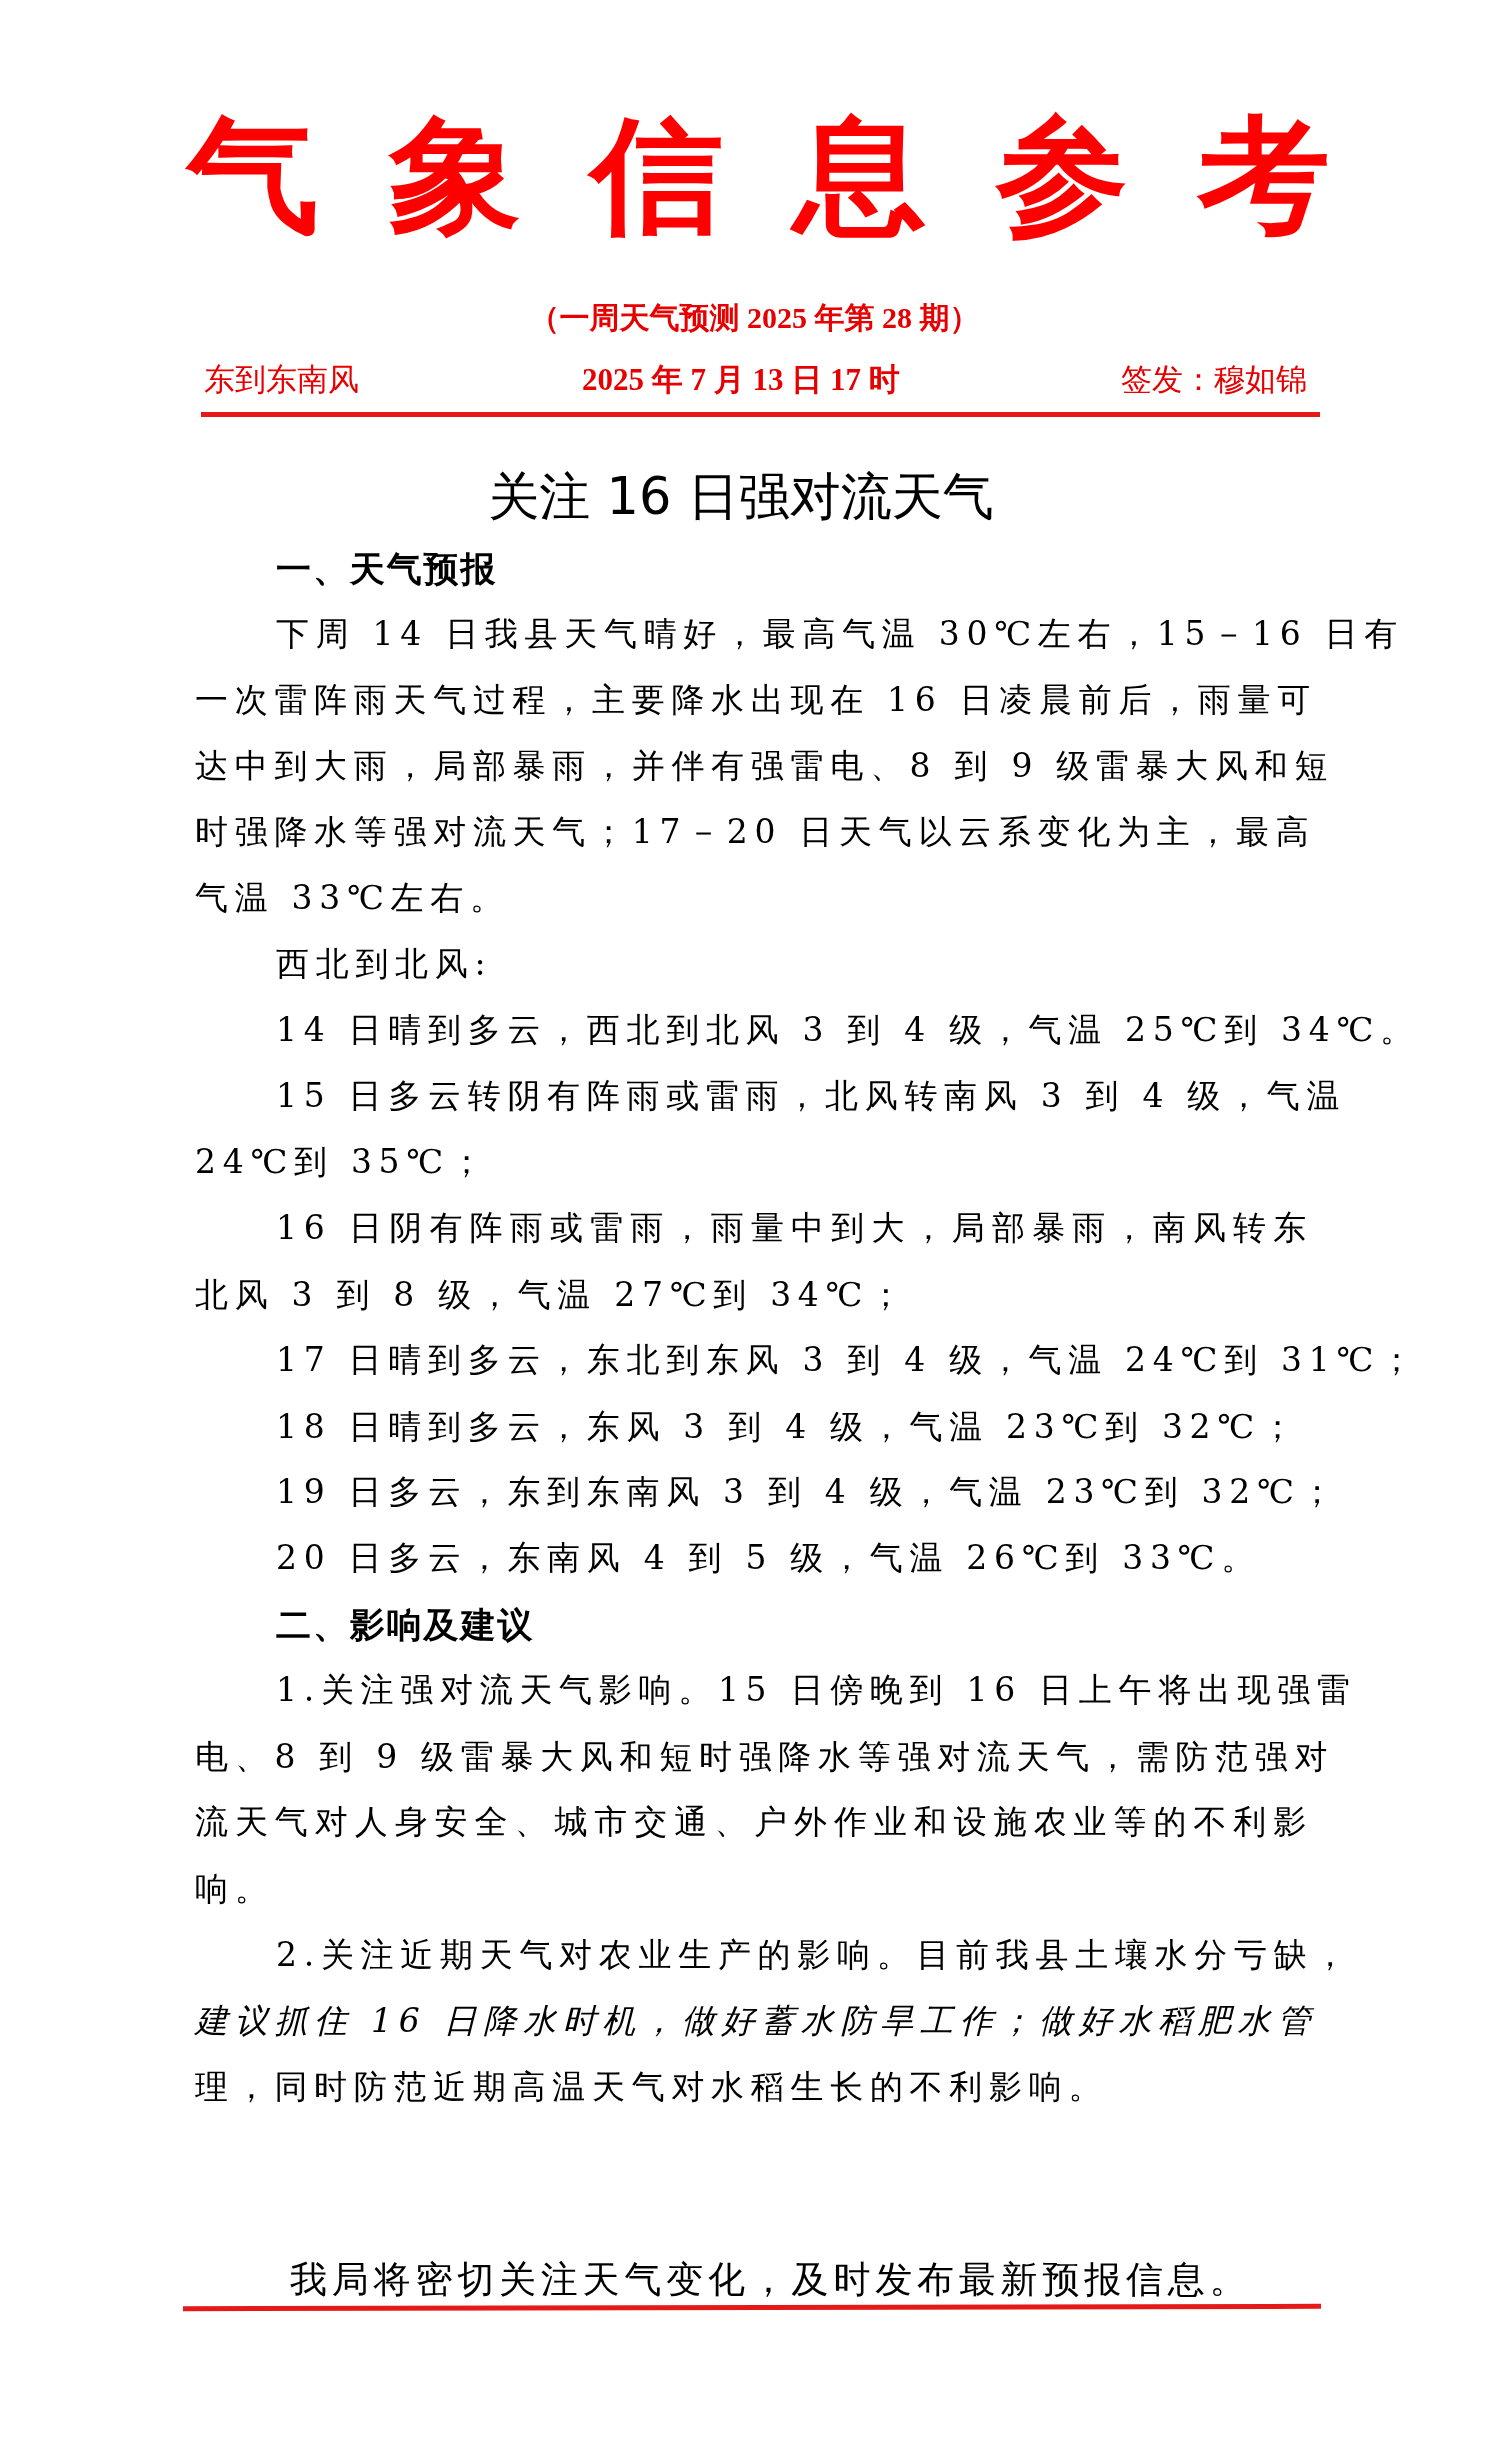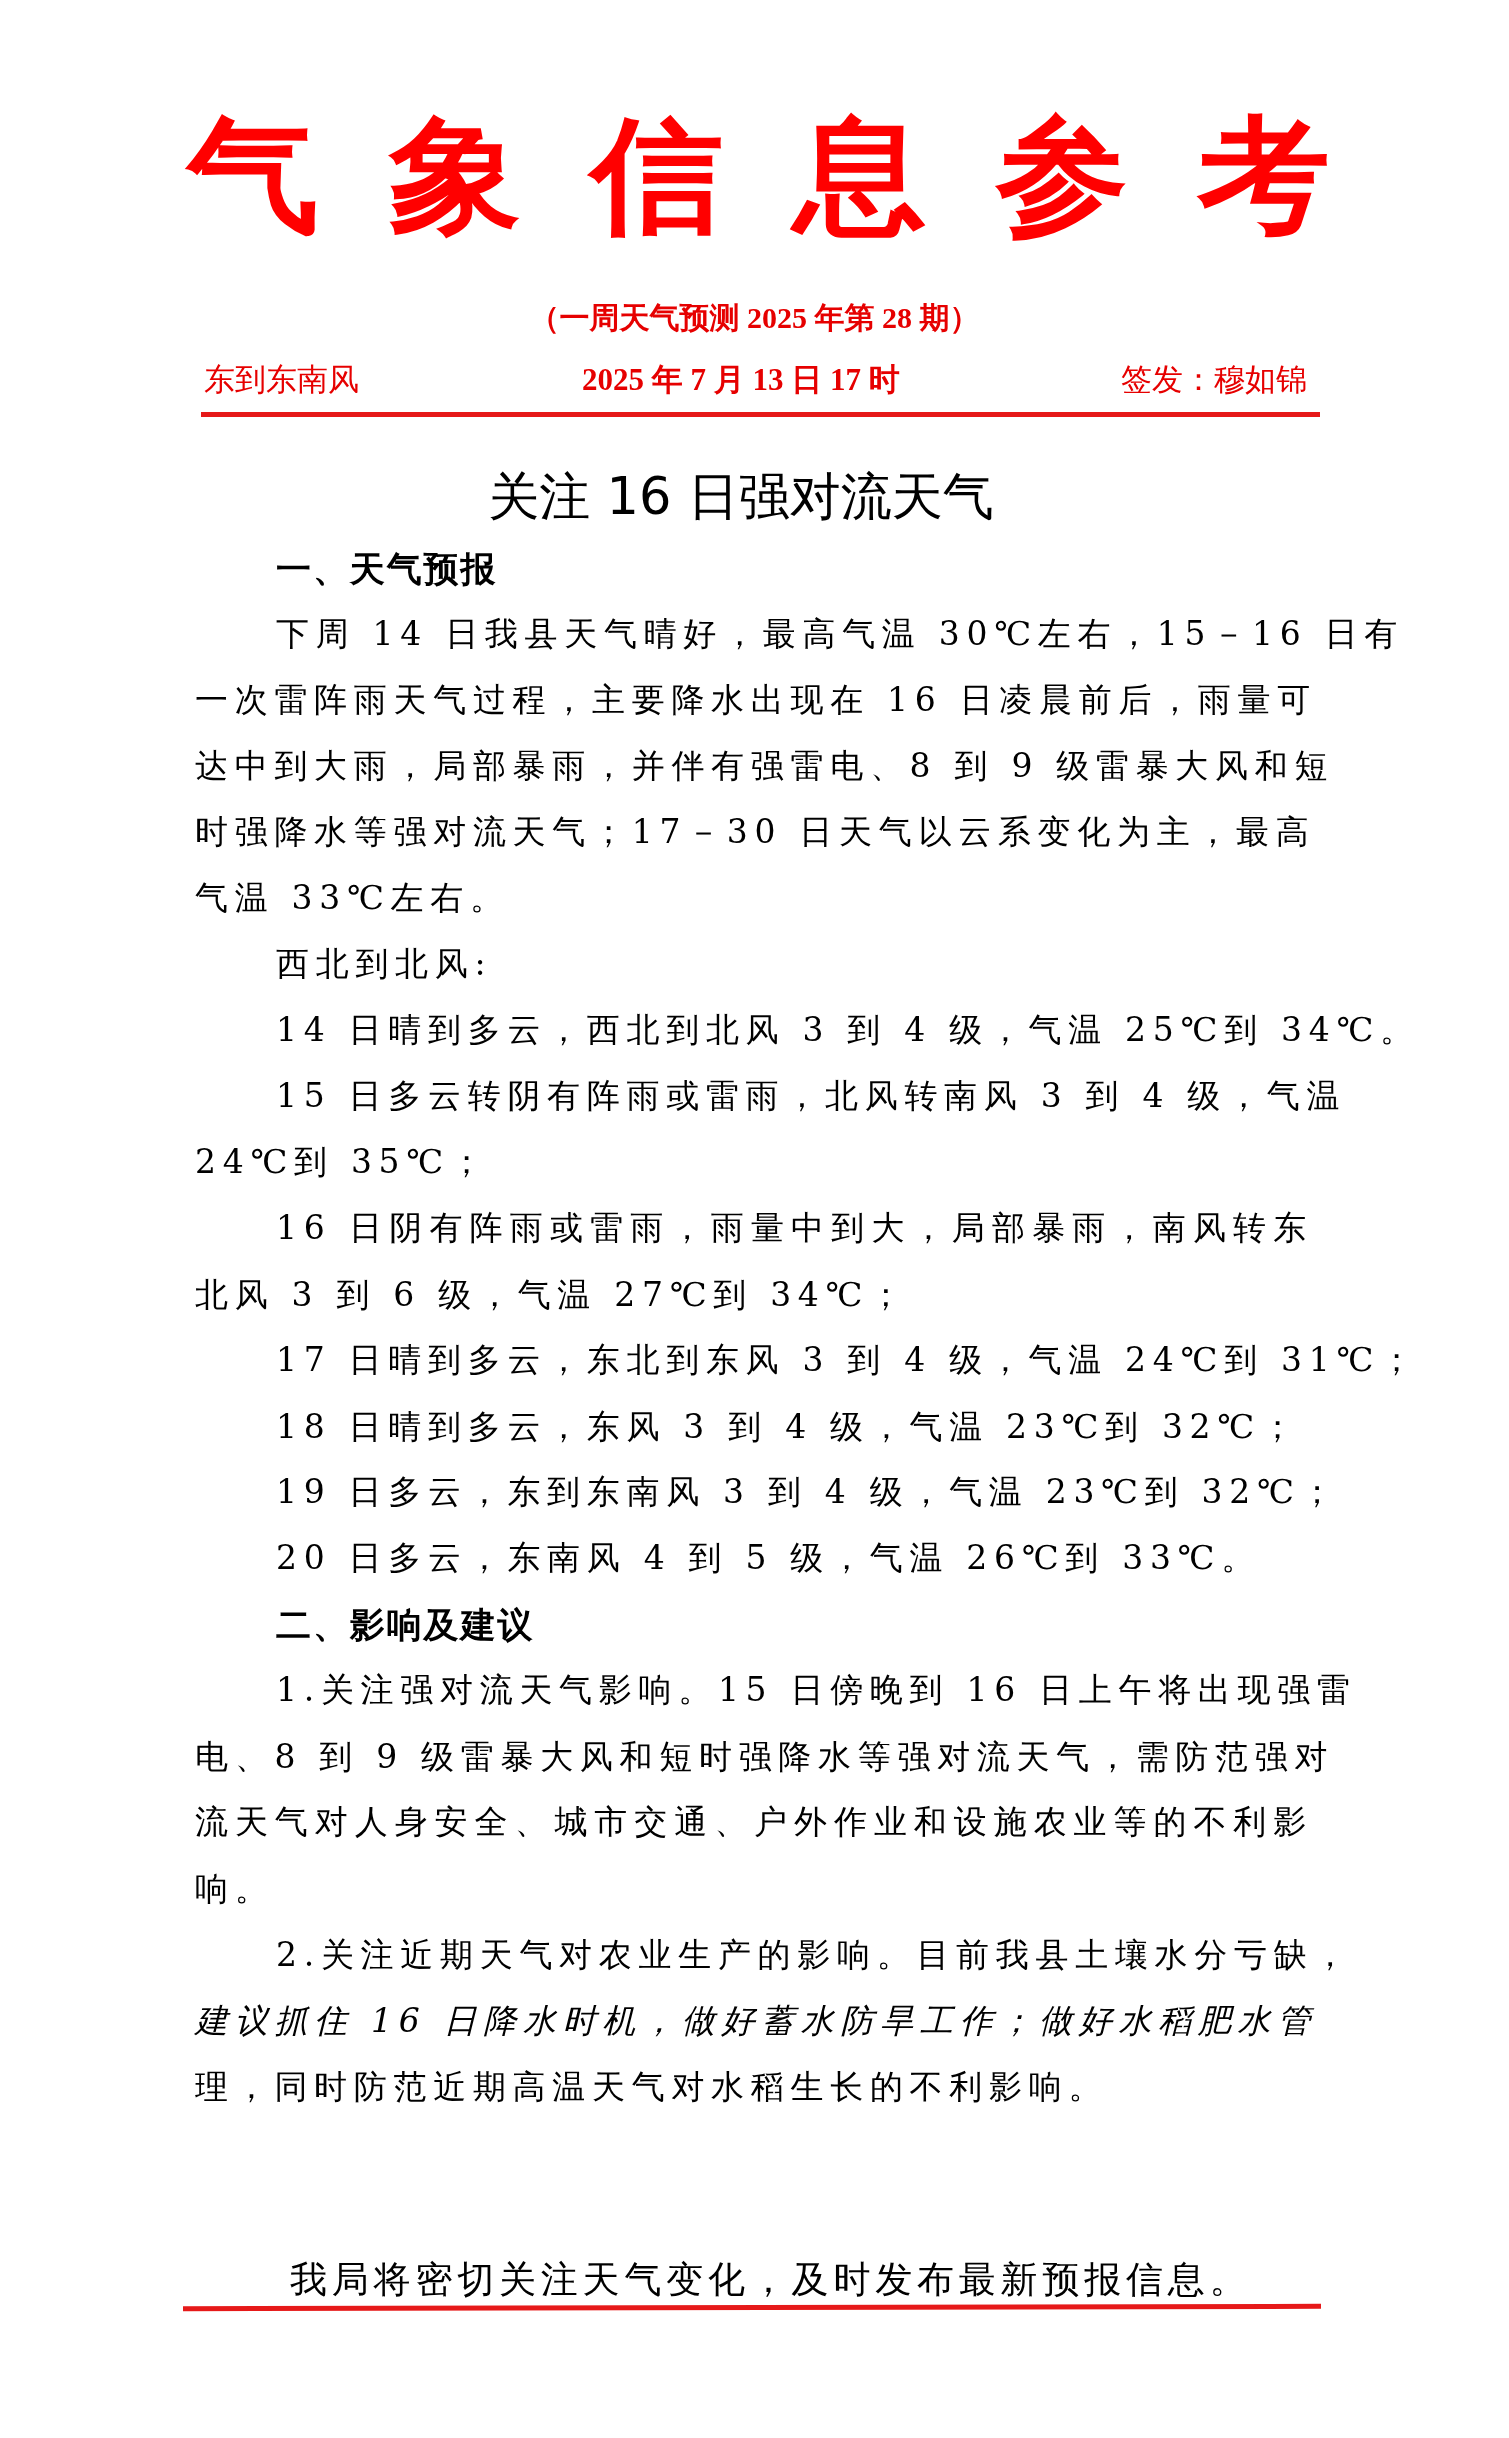--- a/index.html
+++ b/index.html
@@ -44,30 +44,30 @@
 
 <div class="abs rule-top"></div>
 
 <div class="abs doc-title">关注 16 日强对流天气</div>
 
 <div class="abs heading" style="top:548px;">一、天气预报</div>
 
 <div class="abs line indent just" style="top:613px;">下周 14 日我县天气晴好，最高气温 30℃左右，15－16 日有</div>
 <div class="abs line just" style="top:679px;">一次雷阵雨天气过程，主要降水出现在 16 日凌晨前后，雨量可</div>
 <div class="abs line just" style="top:745px;">达中到大雨，局部暴雨，并伴有强雷电、8 到 9 级雷暴大风和短</div>
-<div class="abs line just" style="top:811px;">时强降水等强对流天气；17－30 日天气以云系变化为主，最高</div>
+<div class="abs line just" style="top:811px;">时强降水等强对流天气；17－20 日天气以云系变化为主，最高</div>
 <div class="abs line" style="top:877px;">气温 33℃左右。</div>
 
 <div class="abs line indent" style="top:943px;">西北到北风:</div>
 
 <div class="abs line indent" style="top:1009px;">14 日晴到多云，西北到北风 3 到 4 级，气温 25℃到 34℃。</div>
 <div class="abs line indent just" style="top:1075px;">15 日多云转阴有阵雨或雷雨，北风转南风 3 到 4 级，气温</div>
 <div class="abs line" style="top:1141px;">24℃到 35℃；</div>
 <div class="abs line indent just" style="top:1207px;">16 日阴有阵雨或雷雨，雨量中到大，局部暴雨，南风转东</div>
-<div class="abs line" style="top:1274px;">北风 3 到 6 级，气温 27℃到 34℃；</div>
+<div class="abs line" style="top:1274px;">北风 3 到 8 级，气温 27℃到 34℃；</div>
 <div class="abs line indent" style="top:1339px;">17 日晴到多云，东北到东风 3 到 4 级，气温 24℃到 31℃；</div>
 <div class="abs line indent" style="top:1406px;">18 日晴到多云，东风 3 到 4 级，气温 23℃到 32℃；</div>
 <div class="abs line indent" style="top:1471px;">19 日多云，东到东南风 3 到 4 级，气温 23℃到 32℃；</div>
 <div class="abs line indent" style="top:1537px;">20 日多云，东南风 4 到 5 级，气温 26℃到 33℃。</div>
 
 <div class="abs heading" style="top:1604px;">二、影响及建议</div>
 
 <div class="abs line indent just" style="top:1669px;">1.关注强对流天气影响。15 日傍晚到 16 日上午将出现强雷</div>
 <div class="abs line just" style="top:1736px;">电、8 到 9 级雷暴大风和短时强降水等强对流天气，需防范强对</div>
 <div class="abs line just" style="top:1801px;">流天气对人身安全、城市交通、户外作业和设施农业等的不利影</div>

